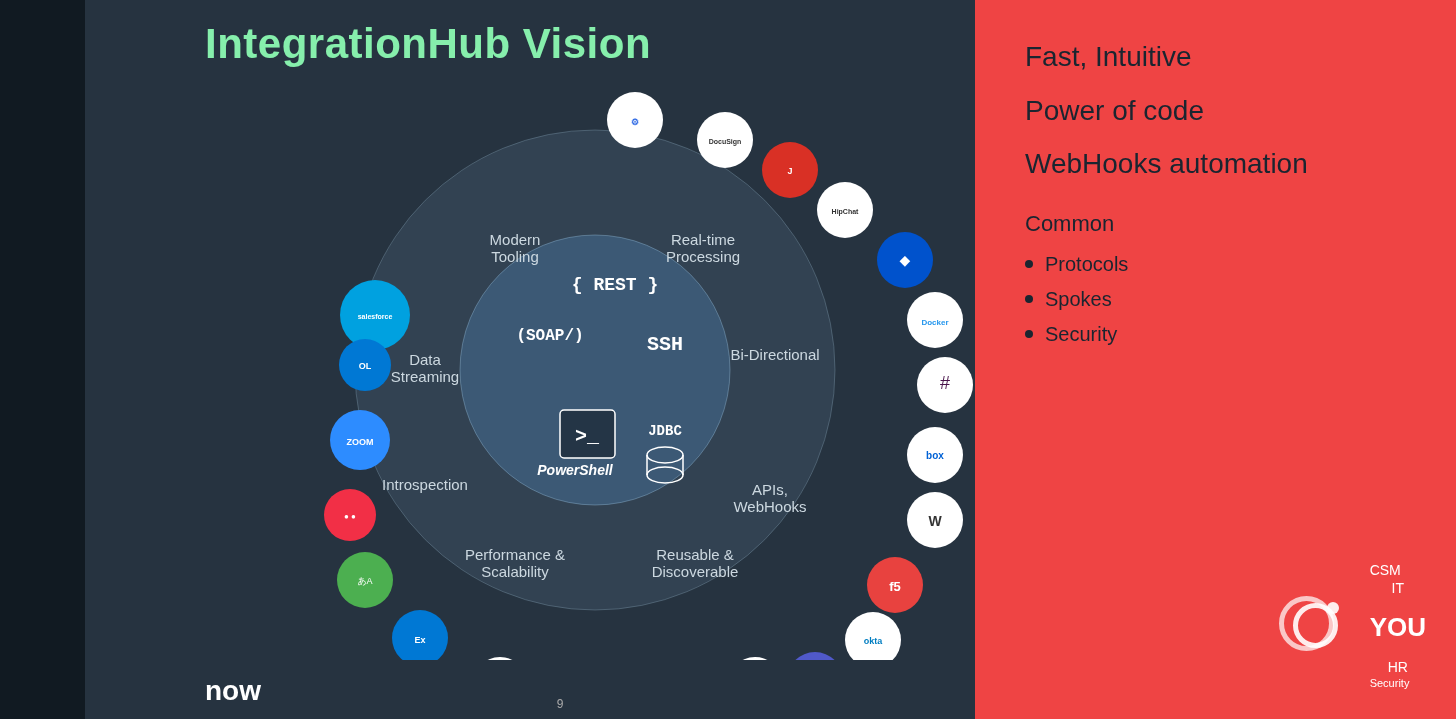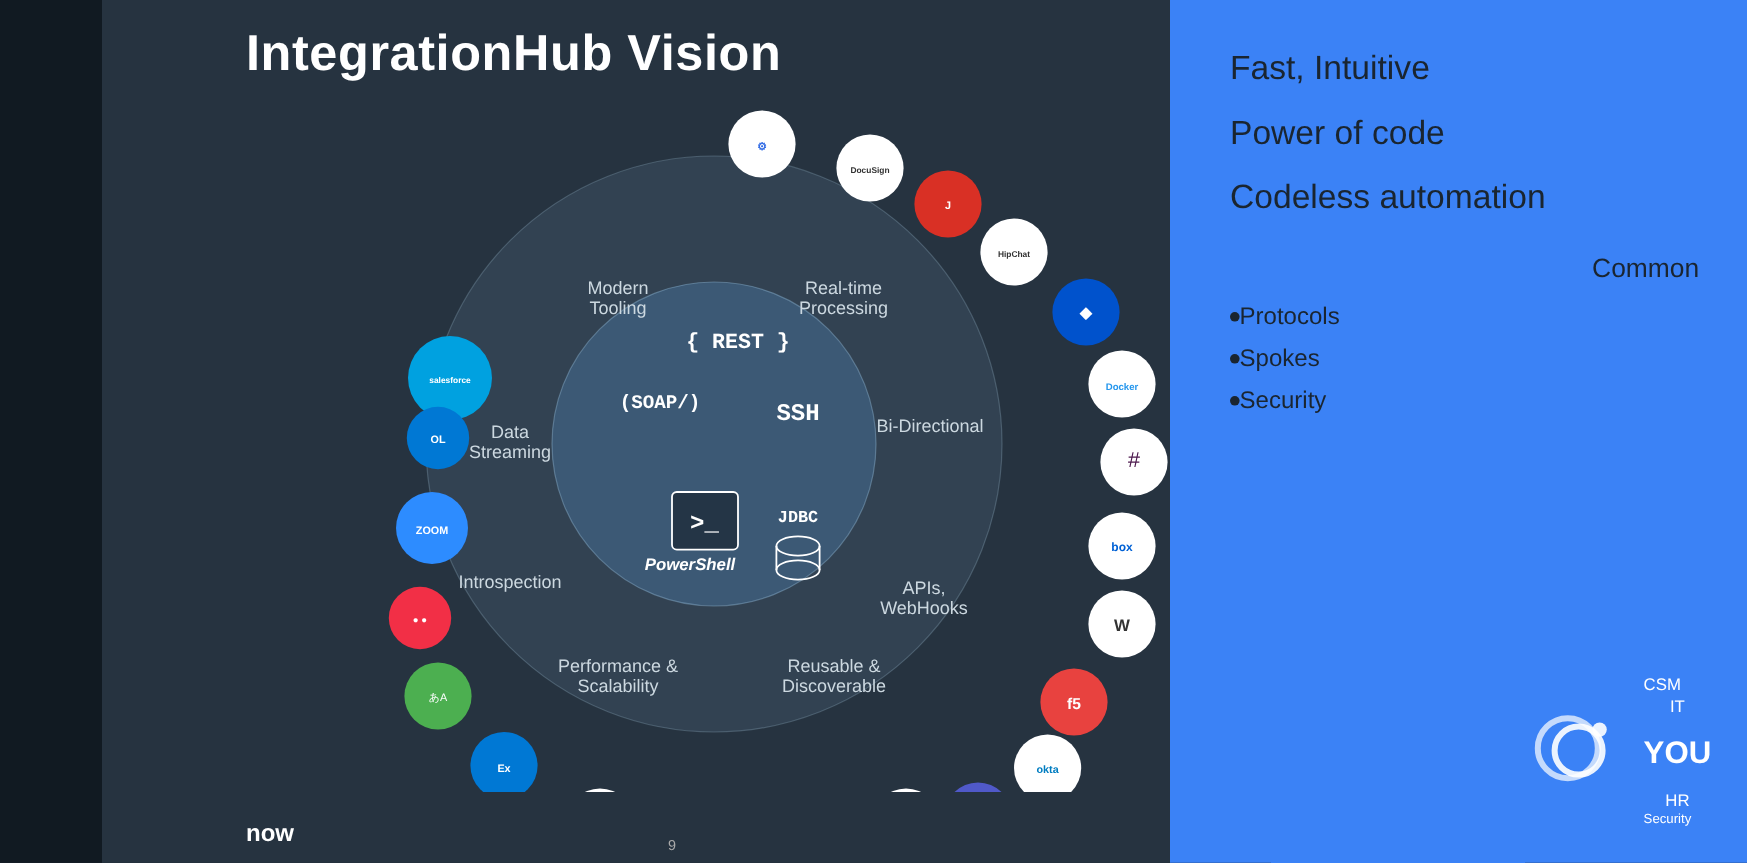--- a/index.html
+++ b/index.html
@@ -29,29 +29,29 @@
       height: 719px;
       background: #263340;
     }
 
     
     .right-panel {
       position: absolute;
       left: 975px; top: 0;
       width: 481px;
       height: 719px;
-      background: #3b82f6;
+      background: #ef4444;
     }
 
     
     .page-title {
       position: absolute;
       top: 20px;
       left: 120px;
-      color: #ffffff;
+      color: #86efac;
       font-size: 42px;
       font-weight: 700;
       letter-spacing: 0.5px;
     }
 
     
     .diagram-container {
       position: absolute;
       left: 120px;
       top: 60px;
@@ -91,31 +91,31 @@
       margin-bottom: 20px;
       line-height: 1.2;
     }
 
     .right-section-title {
       color: #1a2530;
       font-size: 22px;
       font-weight: 400;
       margin-top: 30px;
       margin-bottom: 16px;
-      text-align: right;
+      text-align: left;
     }
 
     .right-bullet {
       color: #1a2530;
       font-size: 20px;
       font-weight: 400;
       margin-bottom: 12px;
       display: flex;
       align-items: center;
-      gap: 0;
+      gap: 12px;
     }
 
     .bullet-dot {
       width: 8px;
       height: 8px;
       border-radius: 50%;
       background: #1a2530;
       flex-shrink: 0;
     }
 
@@ -242,33 +242,33 @@
 
       <circle cx="610" cy="620" r="28" fill="#5059C9"></circle>
       <text x="610" y="625" fill="white" font-size="8" text-anchor="middle" font-weight="700">Teams</text>
 
       <circle cx="668" cy="580" r="28" fill="white"></circle>
       <text x="668" y="584" fill="#007DC1" font-size="9" text-anchor="middle" font-weight="700">okta</text>
 
     </svg>
   </div>
 
-  <div class="now-logo" style="position:absolute; bottom:12px; left:120px; color:#fff; font-size:20px; font-weight:700;">now</div>
+  <div class="now-logo" style="position:absolute; bottom:12px; left:120px; color:#fff; font-size:28px; font-weight:700;">now</div>
 
   <div class="page-num" style="position:absolute; bottom:8px; left:475px; color:#aaa; font-size:12px;">9</div>
 </div>
 
 <div class="right-panel">
   <div class="right-panel-content">
 
     <p class="right-feature">Fast, Intuitive</p>
 
     <p class="right-feature">Power of code</p>
 
-    <p class="right-feature">Codeless automation</p>
+    <p class="right-feature">WebHooks automation</p>
 
     <p class="right-section-title">Common</p>
 
     <div class="right-bullet">
       <div class="bullet-dot"></div>
       <span>Protocols</span>
     </div>
 
     <div class="right-bullet">
       <div class="bullet-dot"></div>

